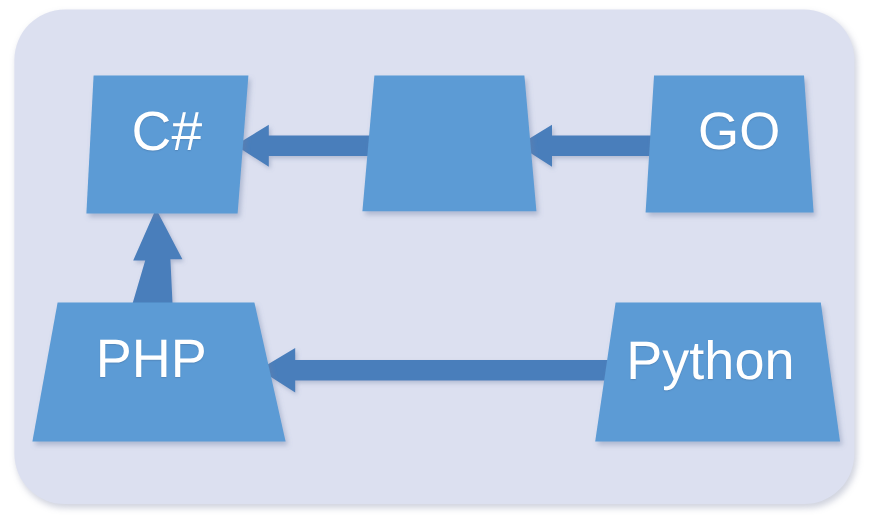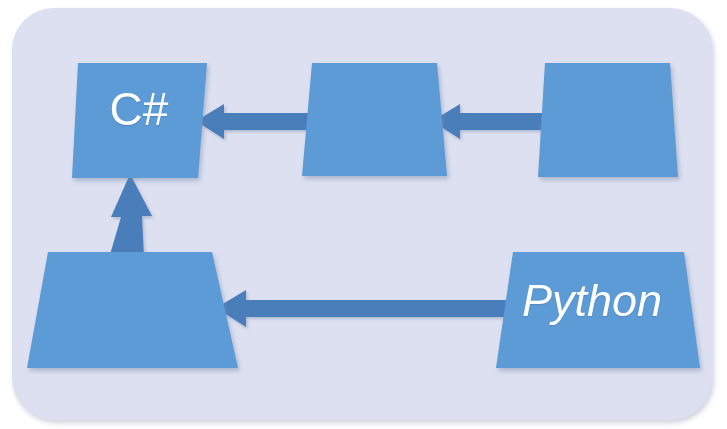--- a/index.html
+++ b/index.html
@@ -69,21 +69,21 @@
   #label-java {
     left: 296px; top: 88px;  width: 148px;  font-size: 44px;
   }
   #label-go {
     left: 542px; top: 88px;  width: 148px;  font-size: 44px;
   }
   #label-php {
     left: 52px;  top: 276px; width: 148px;  font-size: 45px;
   }
   #label-python {
-    left: 494px; top: 278px; width: 196px;  font-size: 45px; font-style: italic;
+    left: 494px; top: 278px; width: 196px;  font-size: 45px;
   }
 </style>
 </head>
 <body>
 
 <div id="canvas">
 
   <div class="panel"></div>
 
   <svg class="layer" viewBox="0 0 727 429">
@@ -119,17 +119,19 @@
     <polygon class="node-shape" filter="url(#dropshadow)" points="545,63 670,63 678,177 538,177"></polygon>
 
     <polygon class="node-shape" filter="url(#dropshadow)" points="48,252 212,252 238,368 27,368"></polygon>
 
     <polygon class="node-shape" filter="url(#dropshadow)" points="513,252 684,252 700,368 496,368"></polygon>
   </svg>
 
   <div class="node-label" id="label-csharp">C#</div>
 
 
+  <div class="node-label" id="label-go">GO</div>
 
+  <div class="node-label" id="label-php">PHP</div>
 
   <div class="node-label" id="label-python">Python</div>
 
 </div>
 
 </body></html>

